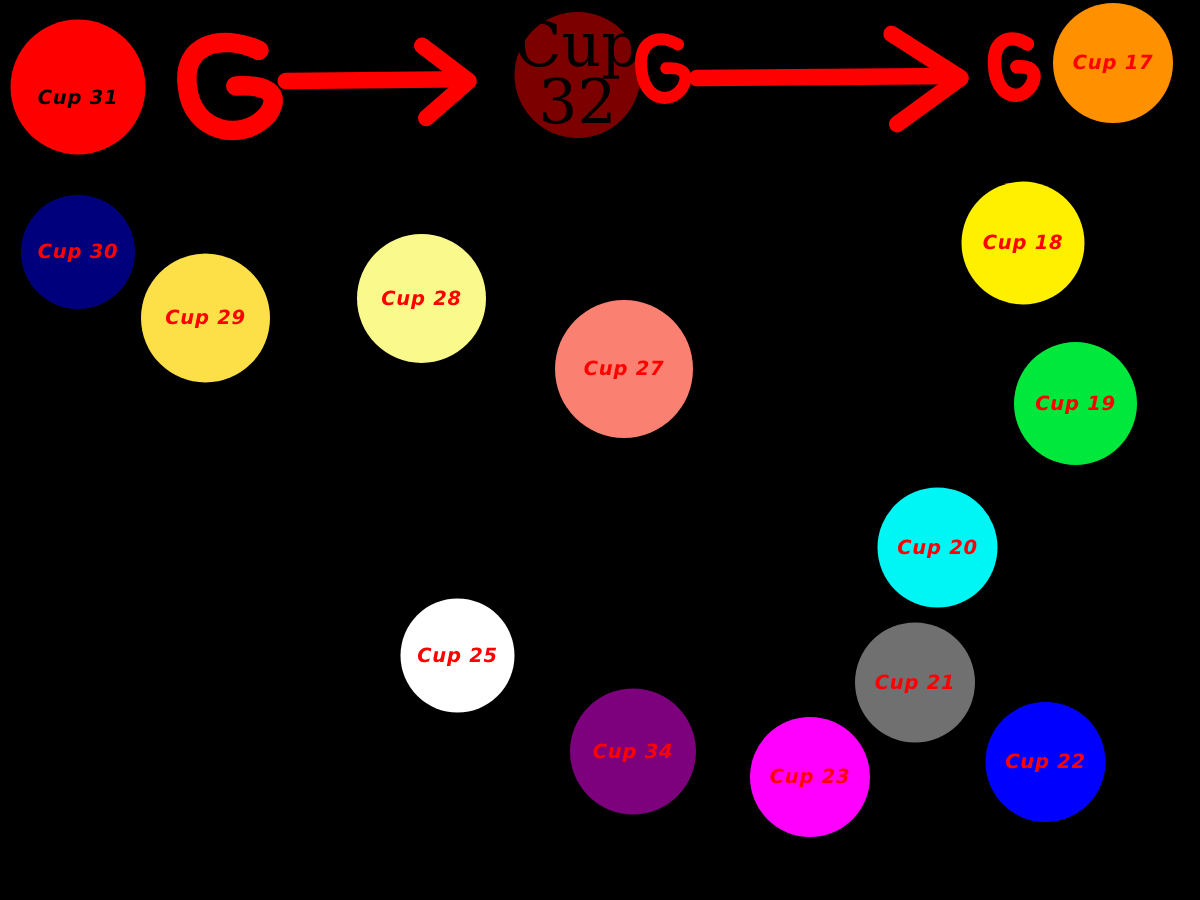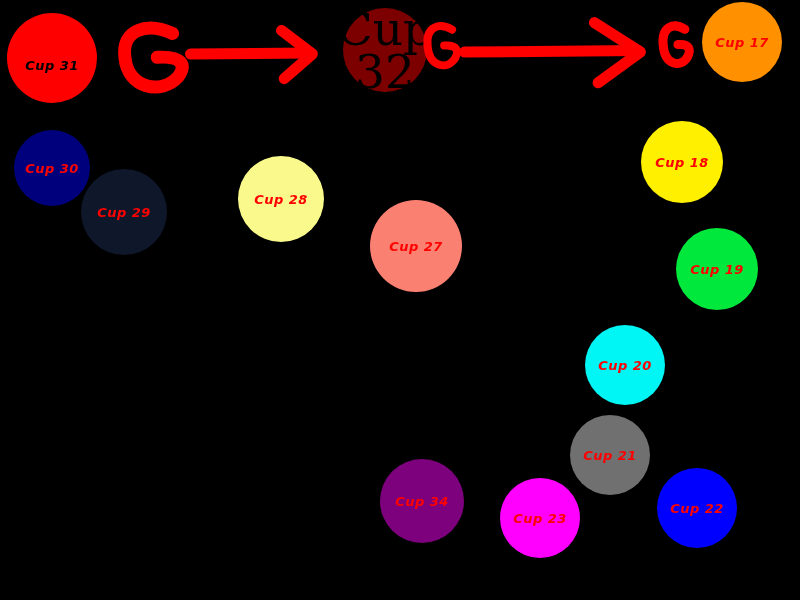--- a/index.html
+++ b/index.html
@@ -57,29 +57,29 @@
 </style>
 </head>
 <body style="background: rgb(0, 0, 0);">
 
 <div id="stage" style="width: 800px; height: 600px; background: rgb(0, 0, 0);">
 
   <div class="cup" style="left: 7px; top: 13px; width: 90px; height: 90px; background: rgb(255, 0, 0);">
     <span class="cup-label" style="color: rgb(0, 0, 0); font-size: 13px; margin-top: 14px;">Cup 31</span>
   </div>
   <div class="cup" style="left: 343px; top: 8px; width: 84px; height: 84px; background: rgb(125, 0, 0);">
-    <span class="cup-label big" style="color: rgb(0, 0, 0); font-size: 47px;">Cup 32</span>
+    <span class="cup-label big" style="color: rgb(0, 0, 0); font-size: 41px;">Cup 32</span>
   </div>
   <div class="cup" style="left: 702px; top: 2px; width: 80px; height: 80px; background: rgb(255, 144, 0);">
     <span class="cup-label" style="color: rgb(255, 0, 0); font-size: 13px;">Cup 17</span>
   </div>
   <div class="cup" style="left: 14px; top: 130px; width: 76px; height: 76px; background: rgb(0, 0, 125);">
     <span class="cup-label" style="color: rgb(255, 0, 0); font-size: 13px;">Cup 30</span>
   </div>
-  <div class="cup" style="left: 81px; top: 169px; width: 86px; height: 86px; background: #0f172a;">
+  <div class="cup" style="left: 94px; top: 169px; width: 86px; height: 86px; background: #fde047;">
     <span class="cup-label" style="color: rgb(255, 0, 0); font-size: 13px;">Cup 29</span>
   </div>
   <div class="cup" style="left: 238px; top: 156px; width: 86px; height: 86px; background: rgb(250, 250, 140);">
     <span class="cup-label" style="color: rgb(255, 0, 0); font-size: 13px;">Cup 28</span>
   </div>
   <div class="cup" style="left: 370px; top: 200px; width: 92px; height: 92px; background: rgb(250, 128, 114); justify-content: center;">
     <span class="cup-label" style="color: rgb(255, 0, 0); font-size: 13px;">Cup 27</span>
   </div>
   <div class="cup" style="left: 641px; top: 121px; width: 82px; height: 82px; background: rgb(255, 240, 0);">
     <span class="cup-label" style="color: rgb(255, 0, 0); font-size: 13px;">Cup 18</span>
@@ -94,20 +94,23 @@
     <span class="cup-label" style="color: rgb(255, 0, 0); font-size: 13px;">Cup 21</span>
   </div>
   <div class="cup" style="left: 657px; top: 468px; width: 80px; height: 80px; background: rgb(0, 0, 255);">
     <span class="cup-label" style="color: rgb(255, 0, 0); font-size: 13px;">Cup 22</span>
   </div>
   <div class="cup" style="left: 500px; top: 478px; width: 80px; height: 80px; background: rgb(255, 0, 255);">
     <span class="cup-label" style="color: rgb(255, 0, 0); font-size: 13px;">Cup 23</span>
   </div>
   <div class="cup" style="left: 380px; top: 459px; width: 84px; height: 84px; background: rgb(125, 0, 125);">
     <span class="cup-label" style="color: rgb(255, 0, 0); font-size: 13px;">Cup 34</span>
+  </div>
+  <div class="cup" style="left: 267px; top: 399px; width: 76px; height: 76px; background: rgb(255, 255, 255);">
+    <span class="cup-label" style="color: rgb(255, 0, 0); font-size: 13px;">Cup 25</span>
   </div>
 
   <div class="annot" style="left: 118px; top: 22px; width: 70px; height: 72px;">
       <svg width="70" height="72" viewBox="0 0 70 72">
         <path d="M 54.6 11.52 C 29.4 0, 2.8000000000000003 7.2, 7 36 C 9.8 66.24000000000001, 43.4 73.44, 60.199999999999996 54.72 C 68.6 43.199999999999996, 64.4 33.839999999999996, 39.2 35.28" fill="none" stroke="#FF0000" stroke-width="13" stroke-linecap="round" stroke-linejoin="round"></path>
       </svg>
     </div>
   <div class="annot" style="left: 185px; top: 26px; width: 134px; height: 56px;">
       <svg width="134" height="56" viewBox="0 0 134 56">
         <path d="M 5.5 28 L 125.2 26.88" fill="none" stroke="#FF0000" stroke-width="11" stroke-linecap="round"></path>

